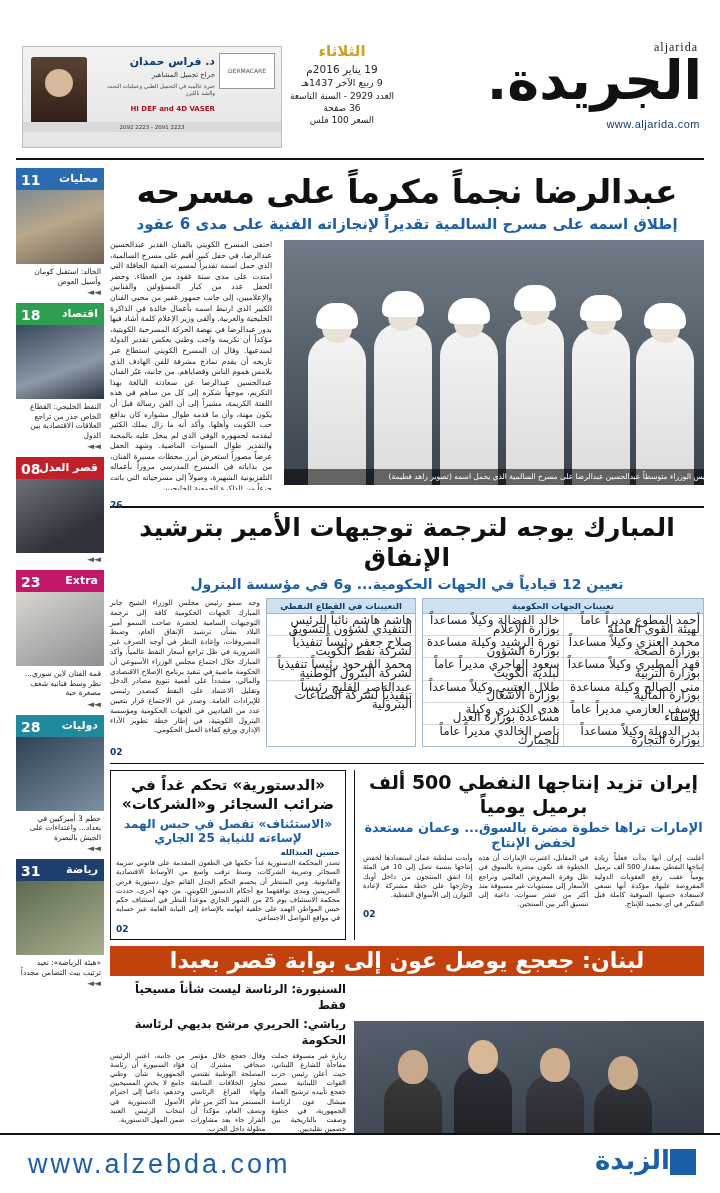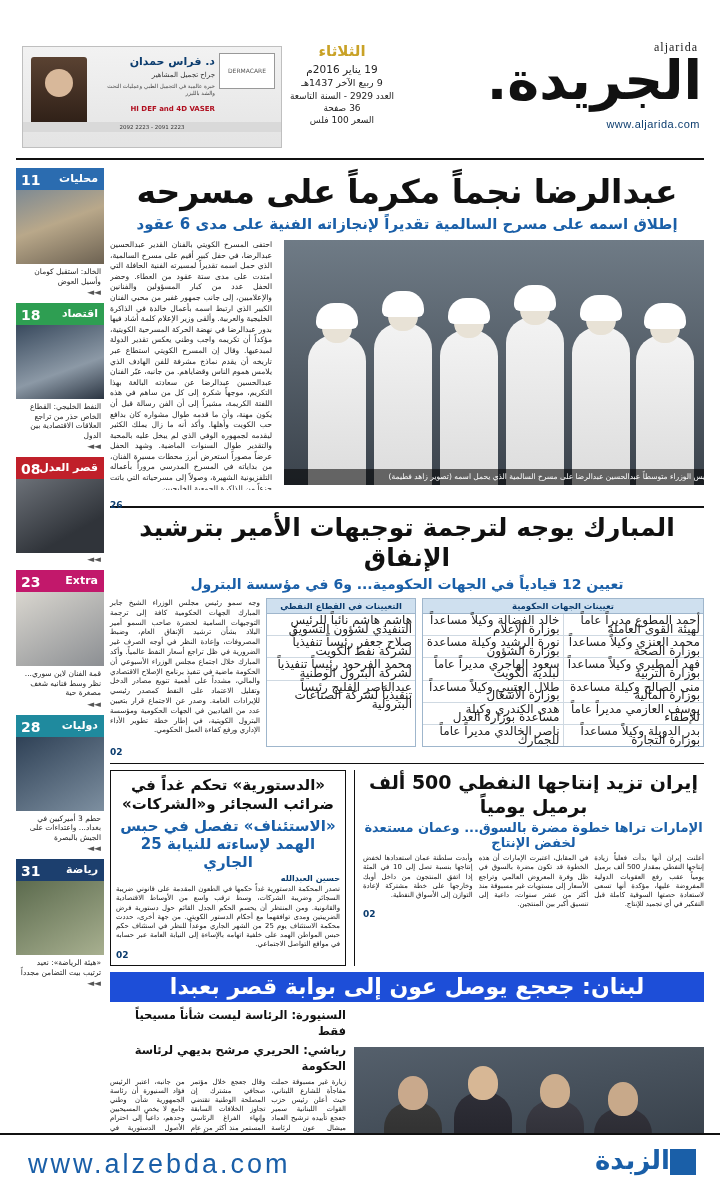--- a/index.html
+++ b/index.html
@@ -92,25 +92,25 @@
   .twocol{display:flex;gap:8px;margin-top:6px;}
   .oil-box{flex:1;}
   .oil-title{font-size:19px;font-weight:bold;text-align:center;line-height:24px;}
   .oil-sub{font-size:13px;font-weight:bold;color:#1a5fa8;text-align:center;margin-top:2px;}
   .oil-cols{display:flex;gap:6px;margin-top:4px;}
   .oil-cols div{flex:1;font-size:6.9px;line-height:9.2px;text-align:justify;}
   .vsep{width:1px;background:#111;}
 
   .tax-box{width:236px;border:1px solid #111;padding:5px;box-sizing:border-box;}
   .tax-title{font-size:15px;font-weight:bold;text-align:center;line-height:19px;}
-  .tax-sub{font-size:15px;font-weight:bold;color:#1a5fa8;text-align:center;margin-top:3px;}
+  .tax-sub{font-size:12px;font-weight:bold;color:#1a5fa8;text-align:center;margin-top:3px;}
   .tax-by{font-size:8px;color:#0b3c6e;text-align:right;margin-top:3px;font-weight:bold;}
   .tax-body{font-size:6.9px;line-height:9.2px;text-align:justify;margin-top:2px;}
 
-  .leb-head{background:#1d4ed8;color:#fff;font-size:22px;font-weight:bold;text-align:center;line-height:30px;margin-top:6px;}
+  .leb-head{background:#c2410c;color:#fff;font-size:22px;font-weight:bold;text-align:center;line-height:30px;margin-top:6px;}
   .leb-wrap{display:flex;gap:8px;margin-top:5px;}
   .leb-photo{width:350px;height:165px;position:relative;overflow:hidden;background:#3a4450;margin-top:40px;}
   .leb-cap{position:absolute;left:0;bottom:0;width:100%;background:rgba(0,0,0,.55);color:#fff;font-size:7px;line-height:9px;padding:2px 4px;box-sizing:border-box;text-align:right;}
   .leb-right{flex:1;}
   .leb-b{font-size:11.5px;font-weight:bold;color:#111;line-height:16px;margin-bottom:3px;}
   .leb-cols{display:flex;gap:6px;margin-top:4px;}
   .leb-cols div{flex:1;font-size:6.9px;line-height:9.2px;text-align:justify;}
 
   
   .bottom{position:absolute;left:0;bottom:0;width:720px;height:58px;background:#fff;border-top:2px solid #111;}

